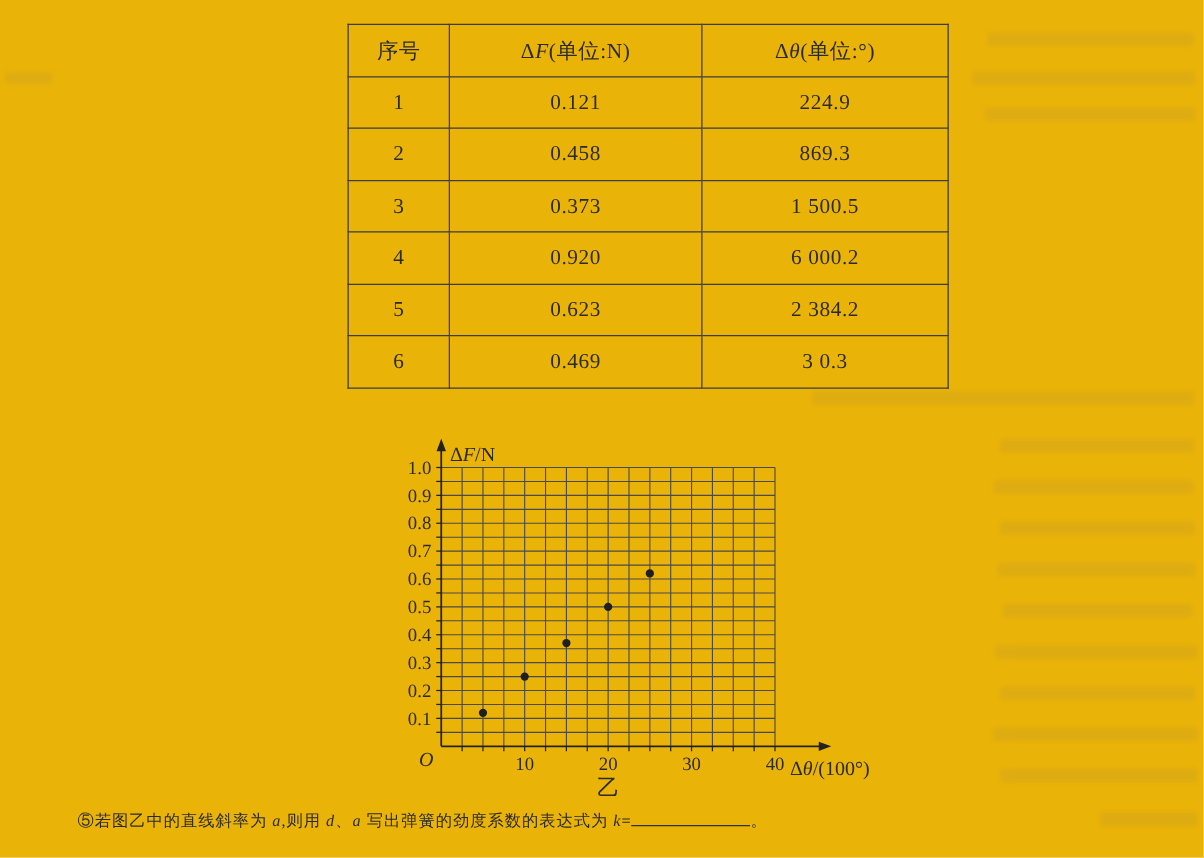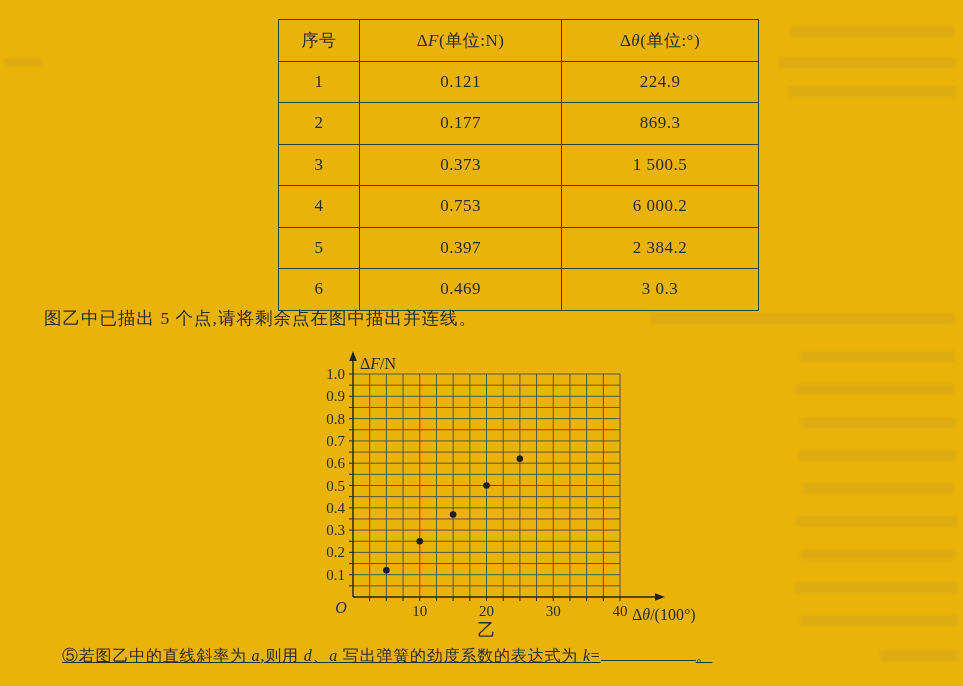--- a/index.html
+++ b/index.html
@@ -17,23 +17,22 @@
     border:1.2px solid #3d3d3d;font-weight:normal;padding:0;height:40.5px;
     letter-spacing:0.5px;
   }
   .it{font-style:italic;}
   
   .prompt-line{
     position:absolute;left:44px;top:306px;font-size:17.5px;letter-spacing:1px;
     white-space:nowrap;
   }
   .question-line{
-    position:absolute;left:62px;top:645px;font-size:16px;letter-spacing:0.8px;
+    position:absolute;left:62px;top:645px;font-size:13px;letter-spacing:0.8px;
     white-space:nowrap;
-    text-decoration:underline;
   }
   .answer-blank{
     display:inline-block;width:95px;height:15px;
     border-bottom:1.4px solid #333;vertical-align:baseline;
   }
   
   .graph-svg{position:absolute;left:280px;top:348px;}
   .graph-svg text{fill:#2b2b2b;font-family:"Liberation Serif","DejaVu Serif",serif;}
   .tick-label{font-size:15px;}
   .axis-label{font-size:16px;}
@@ -62,47 +61,46 @@
       <th><span>Δ</span><span class="it">F</span><span>(单位:N)</span></th>
       <th><span>Δ</span><span class="it">θ</span><span>(单位:°)</span></th>
     </tr>
     <tr>
       <td>1</td>
       <td>0.121</td>
       <td>224.9</td>
     </tr>
     <tr>
       <td>2</td>
-      <td>0.177</td>
+      <td>0.458</td>
       <td>869.3</td>
     </tr>
     <tr>
       <td>3</td>
       <td>0.373</td>
       <td>1 500.5</td>
     </tr>
     <tr>
       <td>4</td>
-      <td>0.753</td>
+      <td>0.920</td>
       <td>6 000.2</td>
     </tr>
     <tr>
       <td>5</td>
-      <td>0.397</td>
+      <td>0.623</td>
       <td>2 384.2</td>
     </tr>
     <tr>
       <td>6</td>
       <td>0.469</td>
       <td>3 0.3</td>
     </tr>
   </tbody>
     </table>
 
-  <div class="prompt-line">图乙中已描出 5 个点,请将剩余点在图中描出并连线。</div>
 
   <svg class="graph-svg" width="460" height="292" viewBox="0 0 460 292">
     <g id="grid-lines">
         <line x1="89.6875" y1="249" x2="89.6875" y2="26" stroke="#4a4a4a" stroke-width="0.9"></line>
         <line x1="106.375" y1="249" x2="106.375" y2="26" stroke="#4a4a4a" stroke-width="0.9"></line>
         <line x1="123.0625" y1="249" x2="123.0625" y2="26" stroke="#4a4a4a" stroke-width="0.9"></line>
         <line x1="139.75" y1="249" x2="139.75" y2="26" stroke="#4a4a4a" stroke-width="0.9"></line>
         <line x1="156.4375" y1="249" x2="156.4375" y2="26" stroke="#4a4a4a" stroke-width="0.9"></line>
         <line x1="173.125" y1="249" x2="173.125" y2="26" stroke="#4a4a4a" stroke-width="0.9"></line>
         <line x1="189.8125" y1="249" x2="189.8125" y2="26" stroke="#4a4a4a" stroke-width="0.9"></line>

